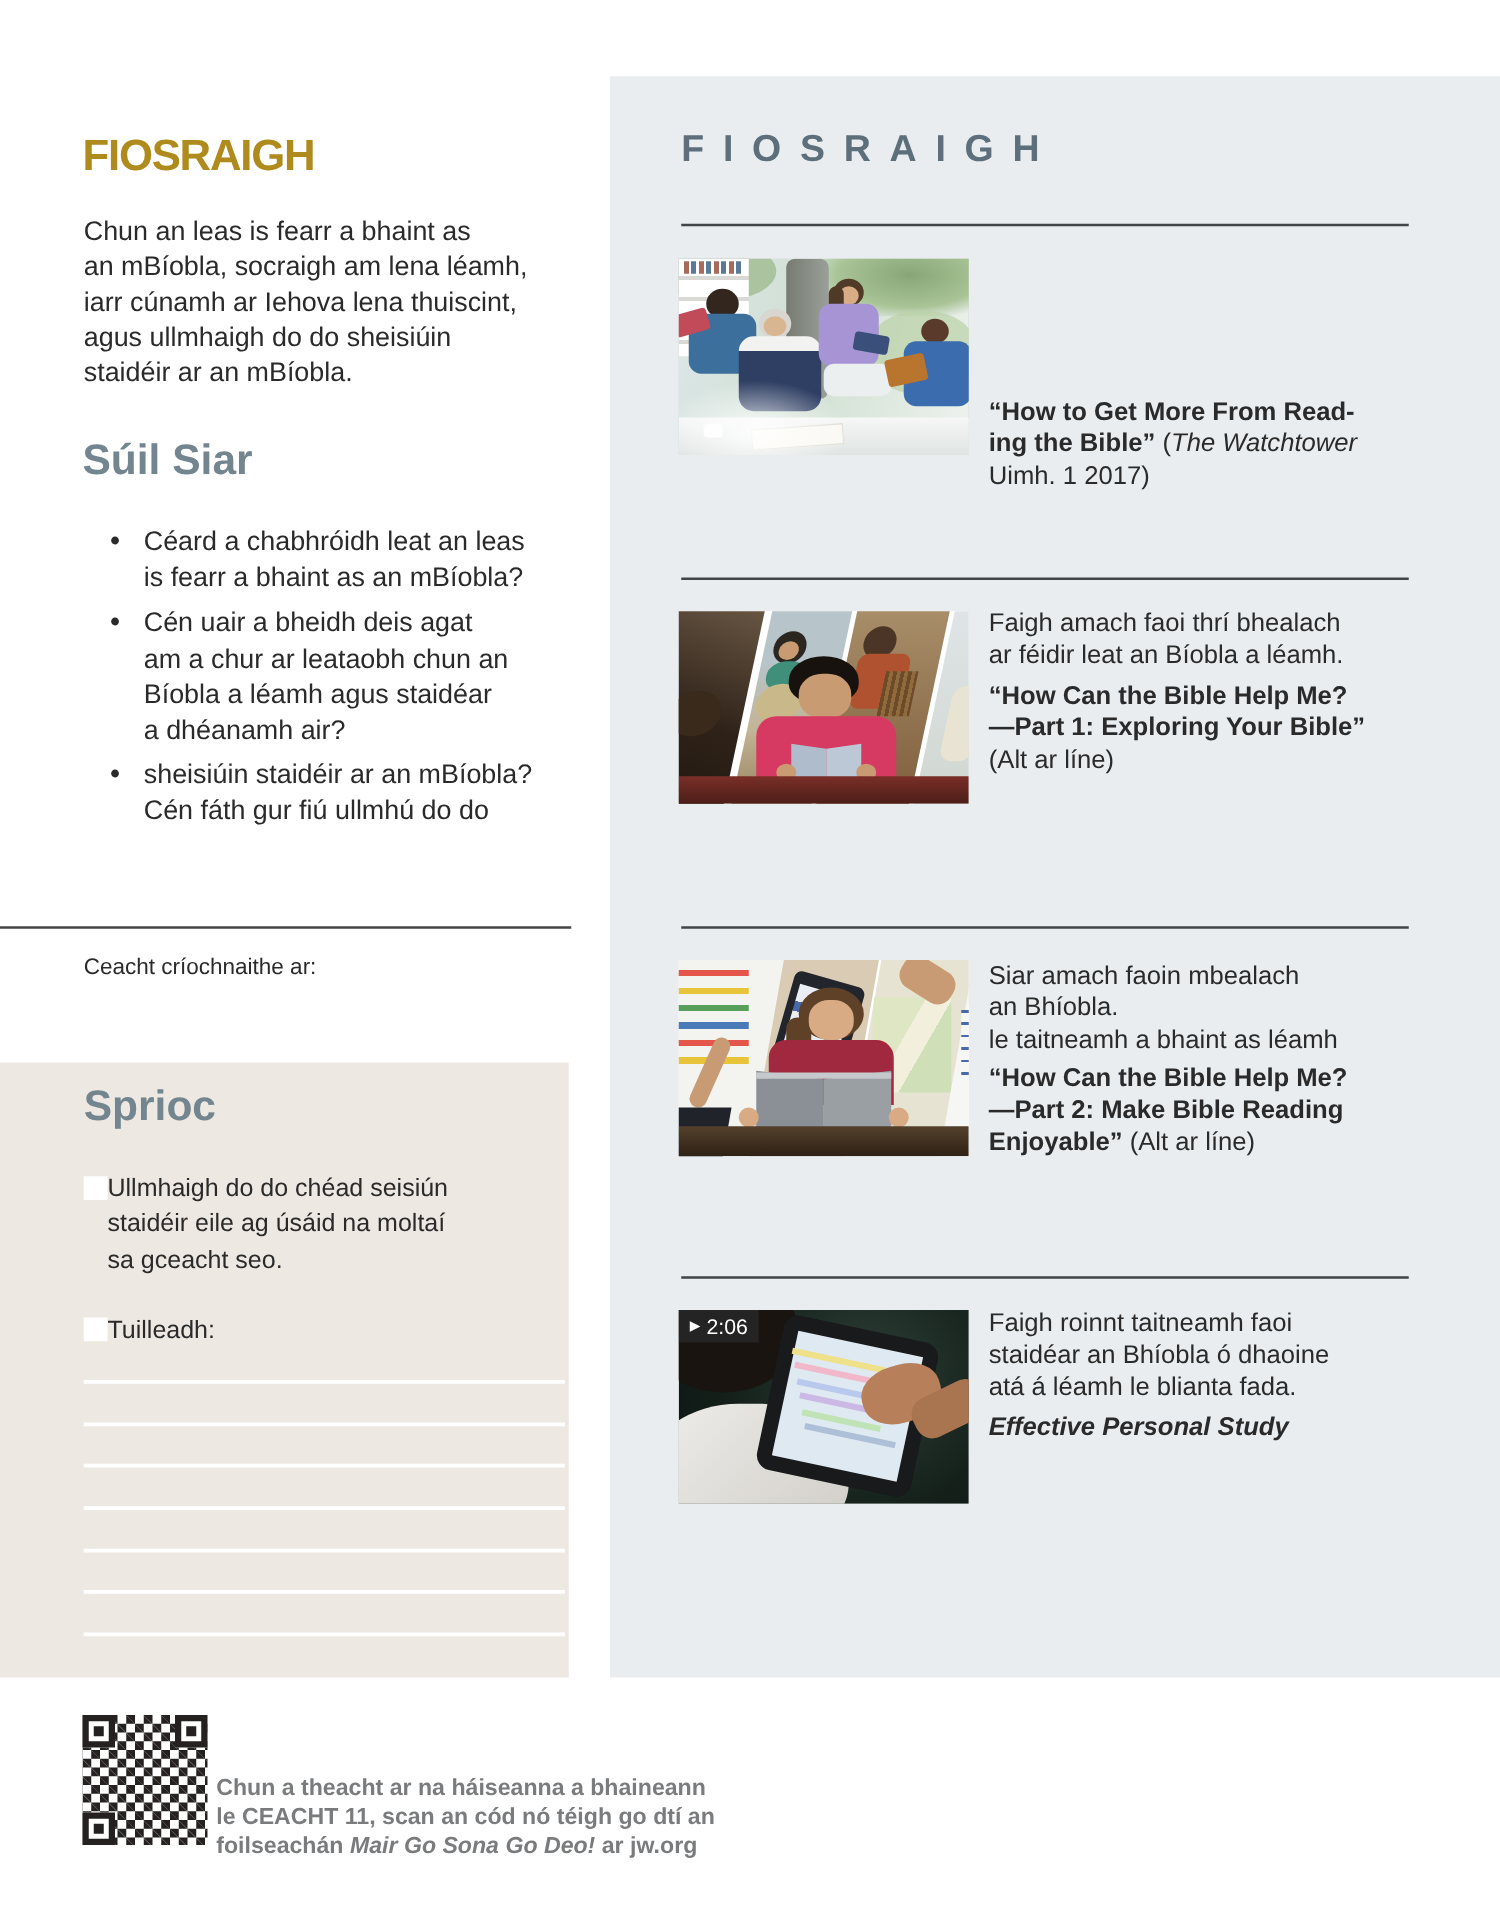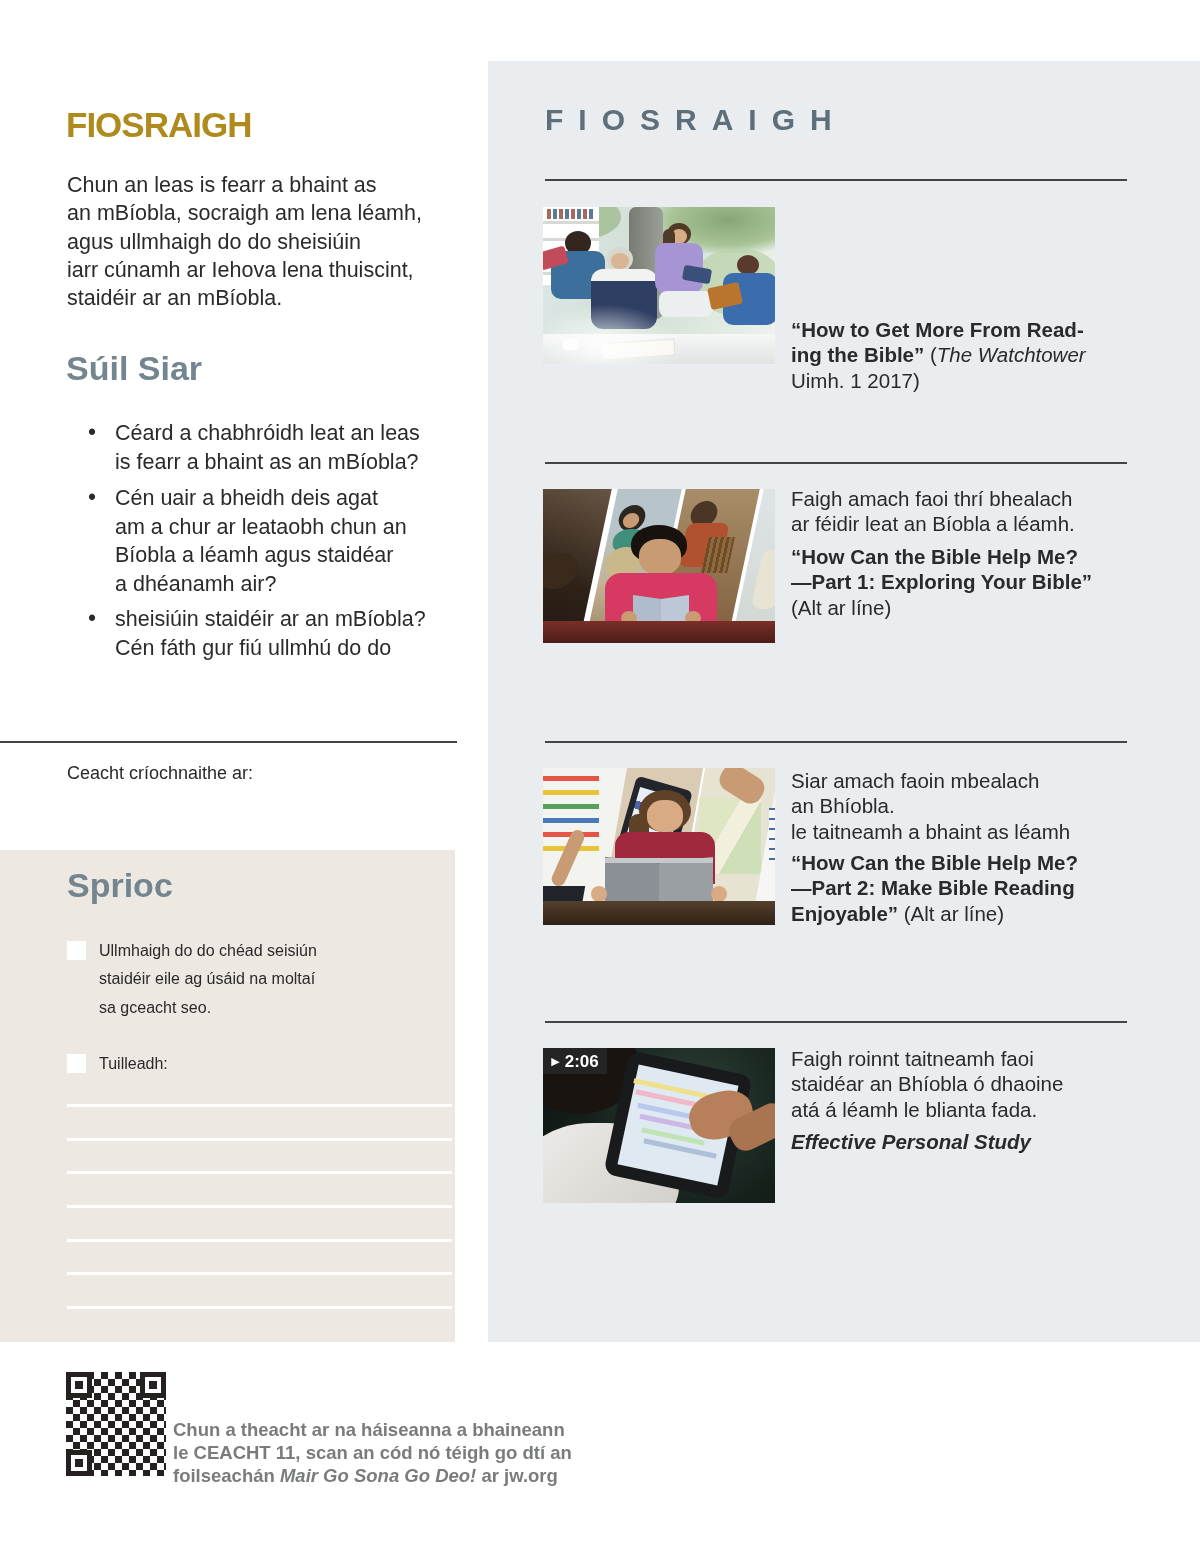--- a/index.html
+++ b/index.html
@@ -11,21 +11,21 @@
   #summary-heading{left:66px;top:105px;font-size:35px;font-weight:800;letter-spacing:-1px;color:var(--gold,#AF8A1D);}
   #summary-par{left:67px;top:171px;width:410px;font-size:21.5px;line-height:28.3px;}
   #review-heading{left:66px;top:349px;font-size:34px;font-weight:600;color:var(--subhead,#73858F);}
   .bullet{position:absolute;left:115px;width:360px;font-size:21.5px;line-height:28.6px;}
   .dot{position:absolute;left:-27px;top:-1px;font-size:23px;}
   #left-rule{left:0;top:741px;width:457px;height:2px;background:var(--rule,#434446);}
   #completed-label{left:67px;top:763px;font-size:18px;}
   #goal-panel{left:0;top:850px;width:455px;height:492px;background:var(--goalbg,#EEE8E3);}
   #goal-heading{left:67px;top:866px;font-size:34px;font-weight:600;color:var(--subhead,#73858F);}
   .checkbox{position:absolute;width:19px;height:19px;background:#fff;}
-  .goal-text{position:absolute;left:99px;width:340px;font-size:16px;line-height:28.3px;}
+  .goal-text{position:absolute;left:86px;width:340px;font-size:20px;line-height:28.3px;}
   .writeline{position:absolute;left:67px;width:385px;height:3px;background:#fff;}
   
   #qr{left:66px;top:1372px;width:100px;height:104px;
       background-image:linear-gradient(45deg,#242120 25%,transparent 25%,transparent 75%,#242120 75%),
                        linear-gradient(45deg,#242120 25%,transparent 25%,transparent 75%,#242120 75%);
       background-size:14px 14px;background-position:0 0,7px 7px;}
   .finder{position:absolute;width:26px;height:26px;background:#fff;border:5px solid #242120;box-sizing:border-box;}
   .finder>div{position:absolute;left:4px;top:4px;width:8px;height:8px;background:#242120;}
   #qr-caption{left:173px;top:1418px;font-size:18.5px;line-height:23.2px;font-weight:600;color:var(--caption,#797B7D);}
   
@@ -36,34 +36,34 @@
   .ref{position:absolute;left:791px;width:348px;font-size:20.5px;line-height:25.4px;font-weight:700;}
   .rg{font-weight:400;}
   .it{font-style:italic;}
   
   .ph{position:absolute;left:543px;width:232px;overflow:hidden;background:#cdd4d6;}
   .ph .art{position:absolute;inset:0;}
   .ph .art div{position:absolute;}
   #badge{left:0;top:0;width:64px;height:26px;background:rgba(38,38,38,.92);color:#fff;
          display:flex;align-items:center;justify-content:center;gap:5px;z-index:5;position:absolute;}
   #badge .play{font-size:11px;line-height:1;}
-  #badge .dur{font-size:17px;font-weight:700;line-height:1;}
+  #badge .dur{font-size:17px;font-weight:400;line-height:1;}
 </style>
 </head>
 <body>
 
 <div id="page">
 
   <div class="abs nw" id="summary-heading">FIOSRAIGH</div>
 
   <div class="abs" id="summary-par">
     <div class="nw">Chun an leas is fearr a bhaint as</div>
     <div class="nw">an mBíobla, socraigh am lena léamh,</div>
+    <div class="nw">iarr cúnamh ar Iehova lena thuiscint,</div>
     <div class="nw">agus ullmhaigh do do sheisiúin</div>
-    <div class="nw">iarr cúnamh ar Iehova lena thuiscint,</div>
     <div class="nw">staidéir ar an mBíobla.</div>
   </div>
 
   <div class="abs nw" id="review-heading">Súil Siar</div>
 
   <div class="bullet" style="top:419px">
     <span class="dot">•</span>
     <div class="nw">Céard a chabhróidh leat an leas</div>
     <div class="nw">is fearr a bhaint as an mBíobla?</div>
   </div>

